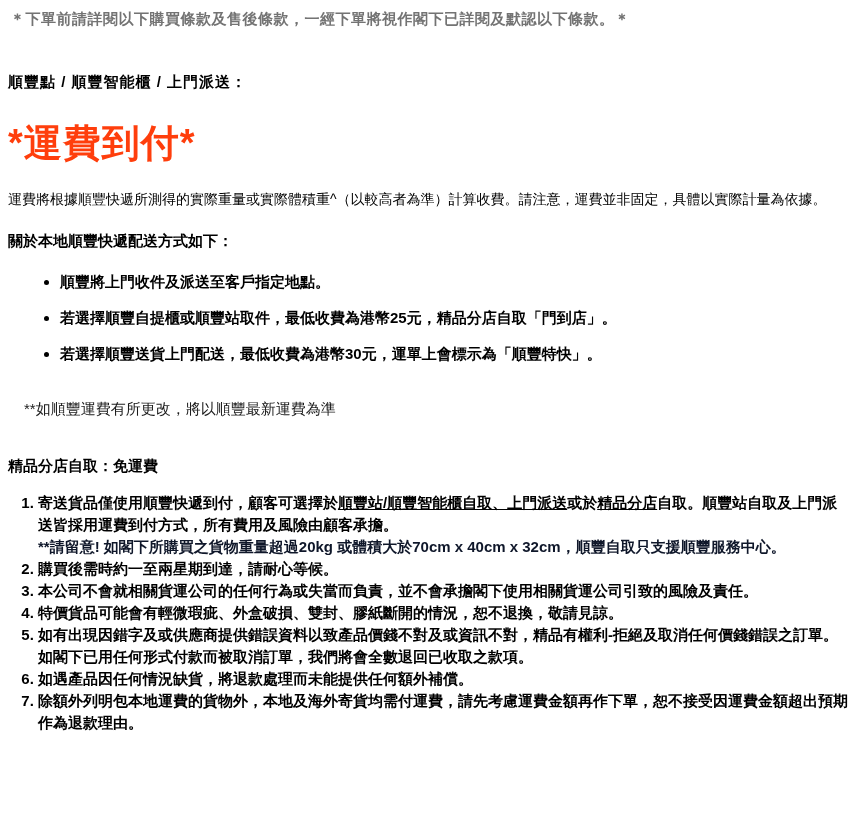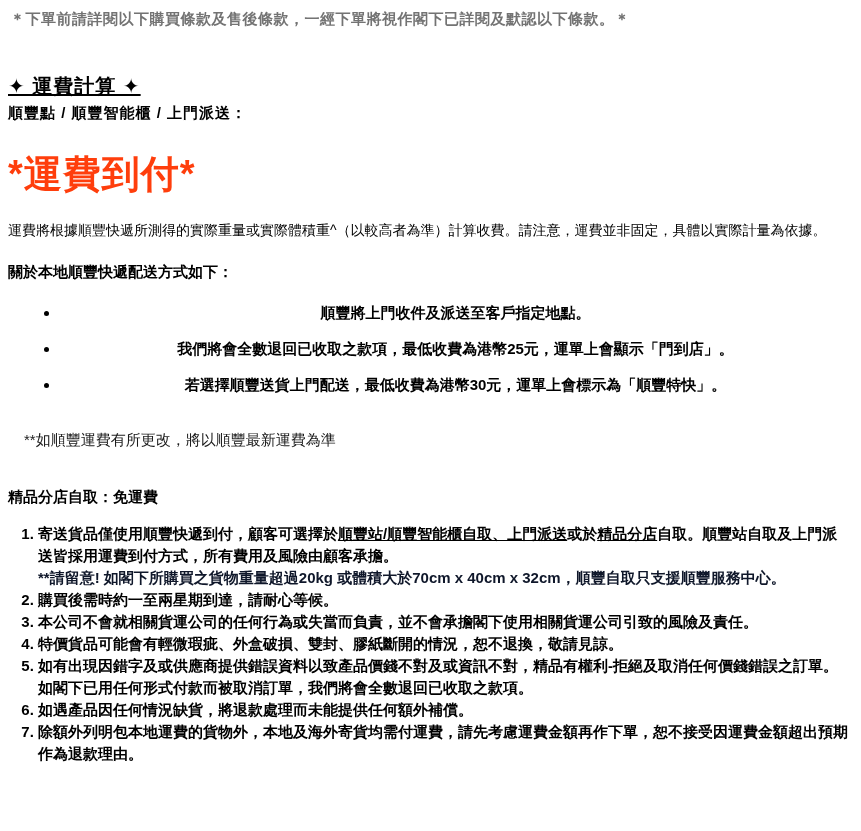--- a/index.html
+++ b/index.html
@@ -58,21 +58,20 @@
   ul.methods {
     list-style: disc;
     margin: 20px 0 0 0;
     padding-left: 52px;
   }
   ul.methods li {
     font-size: 15px;
     font-weight: bold;
     margin-bottom: 15px;
     line-height: 1.4;
-    text-align: center;
   }
 
   .update-note {
     font-size: 15px;
     font-weight: normal;
     color: #1a1a1a;
     margin: 36px 0 0 16px;
   }
 
   .store-pickup {
@@ -104,33 +103,32 @@
     font-weight: bold;
   }
 </style>
 </head>
 <body>
 
 <div class="page">
 
   <div class="top-notice">＊下單前請詳閱以下購買條款及售後條款，一經下單將視作閣下已詳閱及默認以下條款。＊</div>
 
-  <h3 class="h-shipping">✦ 運費計算 ✦</h3>
 
   <h2 class="h-sub">順豐點 / 順豐智能櫃 / 上門派送：</h2>
 
   <div class="banner">*運費到付*</div>
 
   <div class="desc">運費將根據順豐快遞所測得的實際重量或實際體積重^（以較高者為準）計算收費。請注意，運費並非固定，具體以實際計量為依據。</div>
 
   <div class="intro">關於本地順豐快遞配送方式如下：</div>
 
   <ul class="methods">
     <li>順豐將上門收件及派送至客戶指定地點。</li>
-    <li>我們將會全數退回已收取之款項，最低收費為港幣25元，運單上會顯示「門到店」。</li>
+    <li>若選擇順豐自提櫃或順豐站取件，最低收費為港幣25元，精品分店自取「門到店」。</li>
     <li>若選擇順豐送貨上門配送，最低收費為港幣30元，運單上會標示為「順豐特快」。</li>
   </ul>
 
   <div class="update-note">**如順豐運費有所更改，將以順豐最新運費為準</div>
 
   <div class="store-pickup">精品分店自取：免運費</div>
 
 
   <ol class="terms">
     <li>

